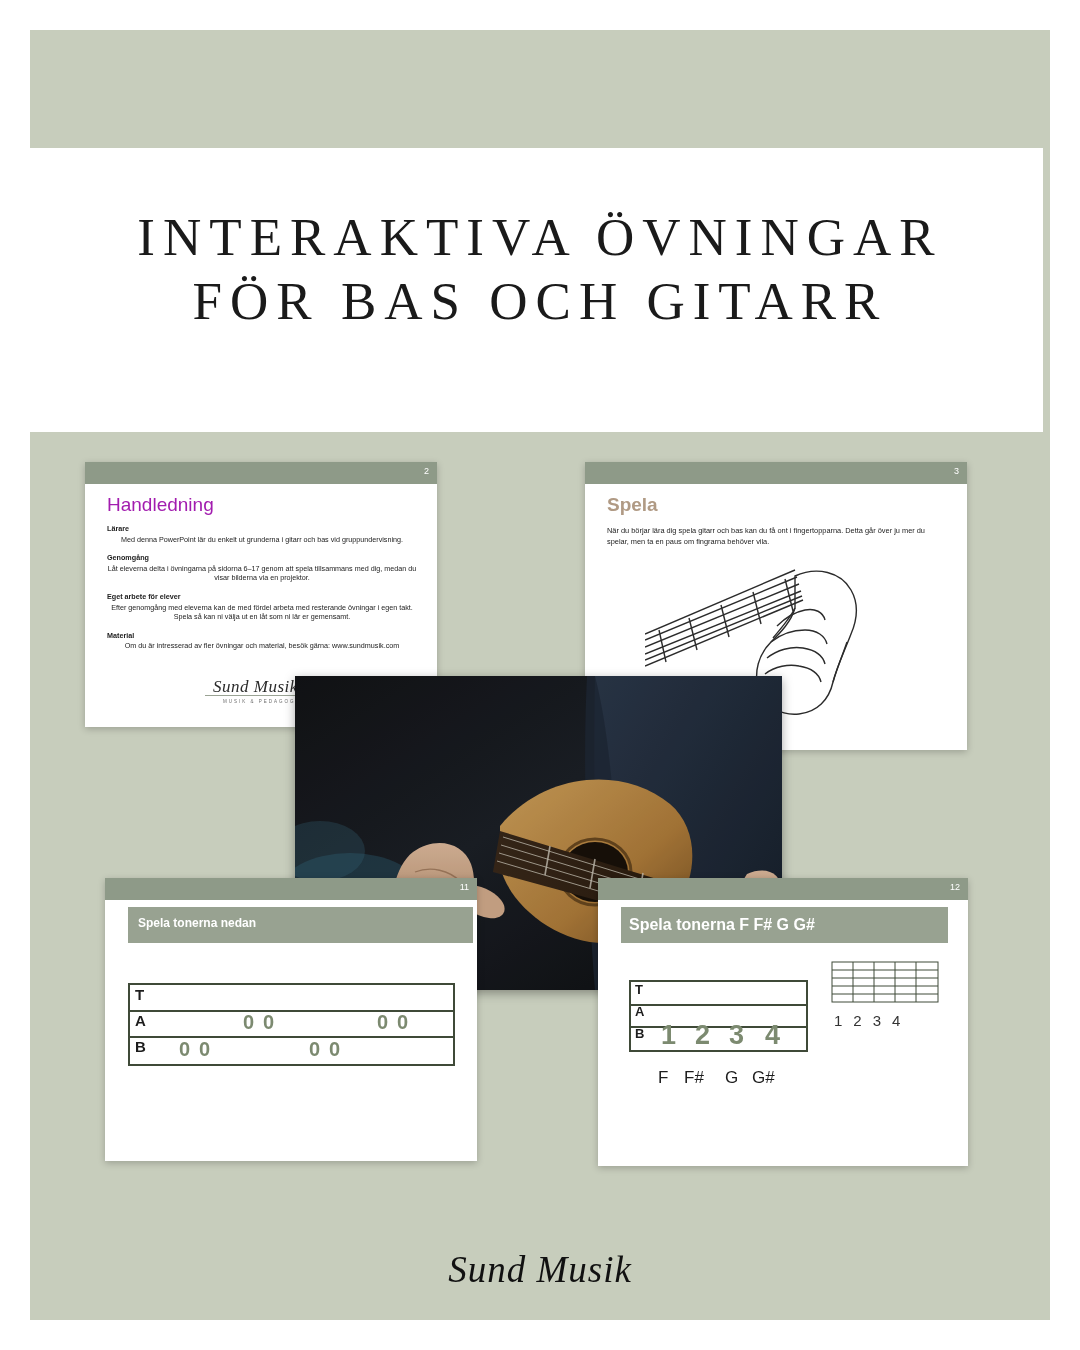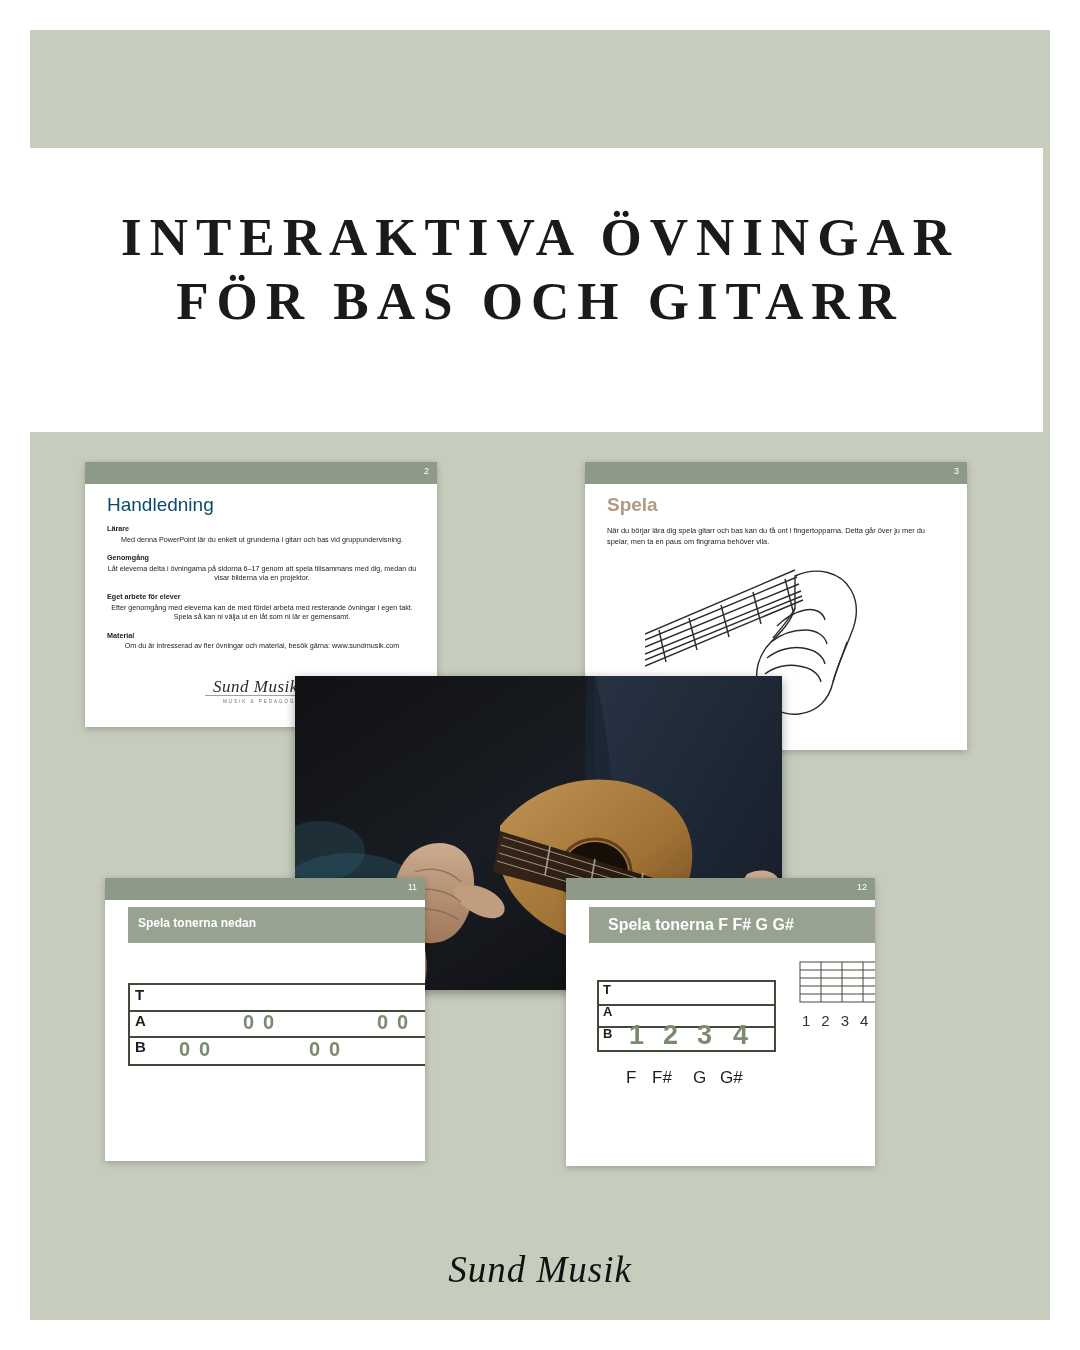--- a/index.html
+++ b/index.html
@@ -45,21 +45,21 @@
     position: absolute;
     left: 60px;
     top: 205px;
     width: 960px;
     text-align: center;
     font-family: "Liberation Serif", serif;
     font-size: 53px;
     letter-spacing: 8px;
     line-height: 64px;
     color: #1a1a1a;
-    font-weight: 700;
+    font-weight: 400;
     text-transform: uppercase;
   }
 
   
   .slide {
     position: absolute;
     background: #ffffff;
     box-shadow: 0 2px 7px rgba(0,0,0,0.22);
     overflow: hidden;
   }
@@ -83,21 +83,21 @@
     left: 85px;
     top: 462px;
     width: 352px;
     height: 265px;
   }
   #slide-handledning .s-title {
     position: absolute;
     left: 22px;
     top: 32px;
     font-size: 19px;
-    color: #0c4a6e;
+    color: #a21caf;
     font-family: "Liberation Sans", sans-serif;
   }
   #slide-handledning .body {
     position: absolute;
     left: 22px;
     top: 62px;
     width: 310px;
     font-size: 7.2px;
     line-height: 9.6px;
     color: #222;
@@ -180,21 +180,21 @@
     height: 314px;
     background: #191512;
     box-shadow: 0 3px 10px rgba(0,0,0,0.35);
   }
   .photo-svg { display: block; width: 100%; height: 100%; }
 
   
   #slide-11 {
     left: 105px;
     top: 878px;
-    width: 320px;
+    width: 372px;
     height: 283px;
   }
   #slide-11 .hdr-bar {
     position: absolute;
     left: 23px;
     top: 29px;
     width: 345px;
     height: 36px;
     background: #98a291;
   }
@@ -234,41 +234,40 @@
   .note-zero {
     position: absolute;
     font-size: 20px;
     font-weight: bold;
     color: #7c8a70;
     font-family: "Liberation Sans", sans-serif;
   }
 
   
   #slide-12 {
-    left: 566px;
+    left: 598px;
     top: 878px;
-    width: 309px;
+    width: 370px;
     height: 288px;
   }
   #slide-12 .hdr-bar {
     position: absolute;
     left: 23px;
     top: 29px;
     width: 327px;
     height: 36px;
     background: #98a291;
   }
   #slide-12 .hdr-text {
     position: absolute;
     left: 31px;
     top: 38px;
     font-size: 16px;
     font-weight: bold;
     color: #ffffff;
-    margin-left: 11px;
   }
   #slide-12 .tab-box {
     left: 31px;
     top: 102px;
     width: 175px;
     height: 68px;
   }
   .big-num {
     position: absolute;
     font-size: 27px;

